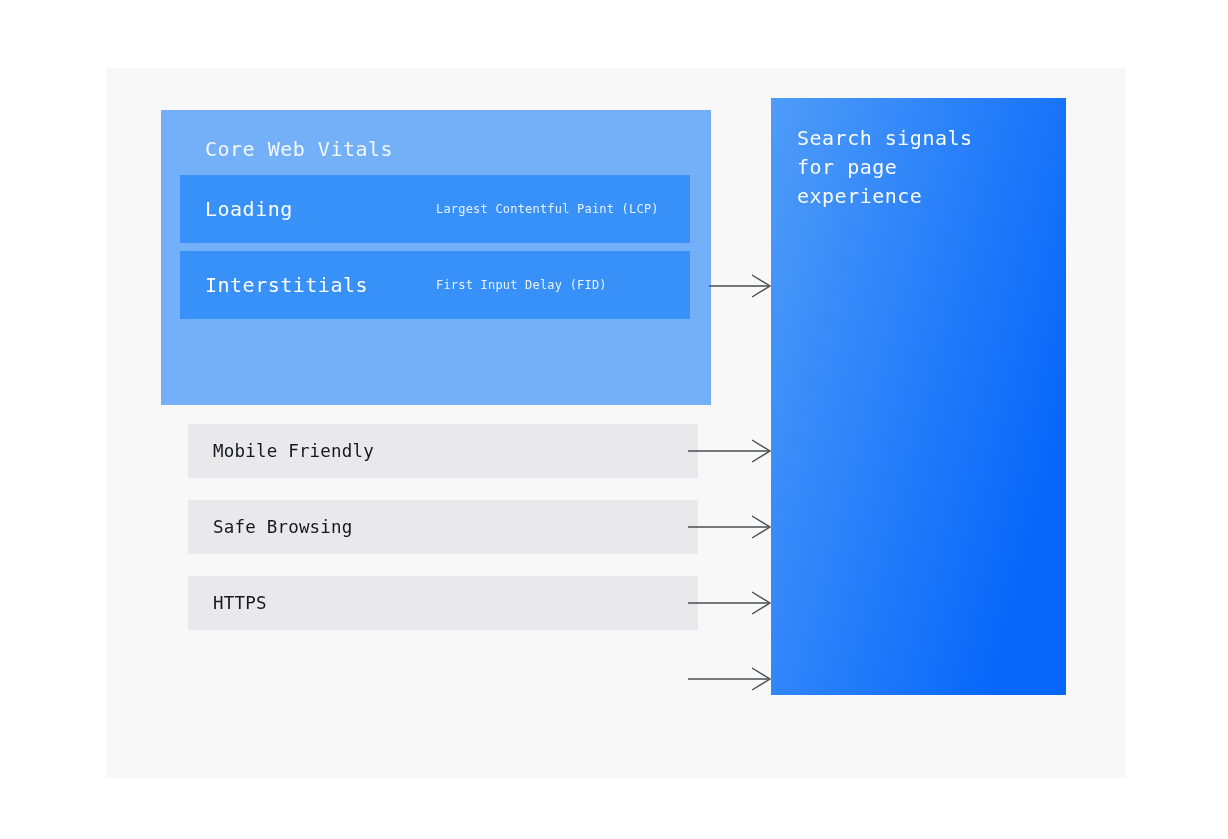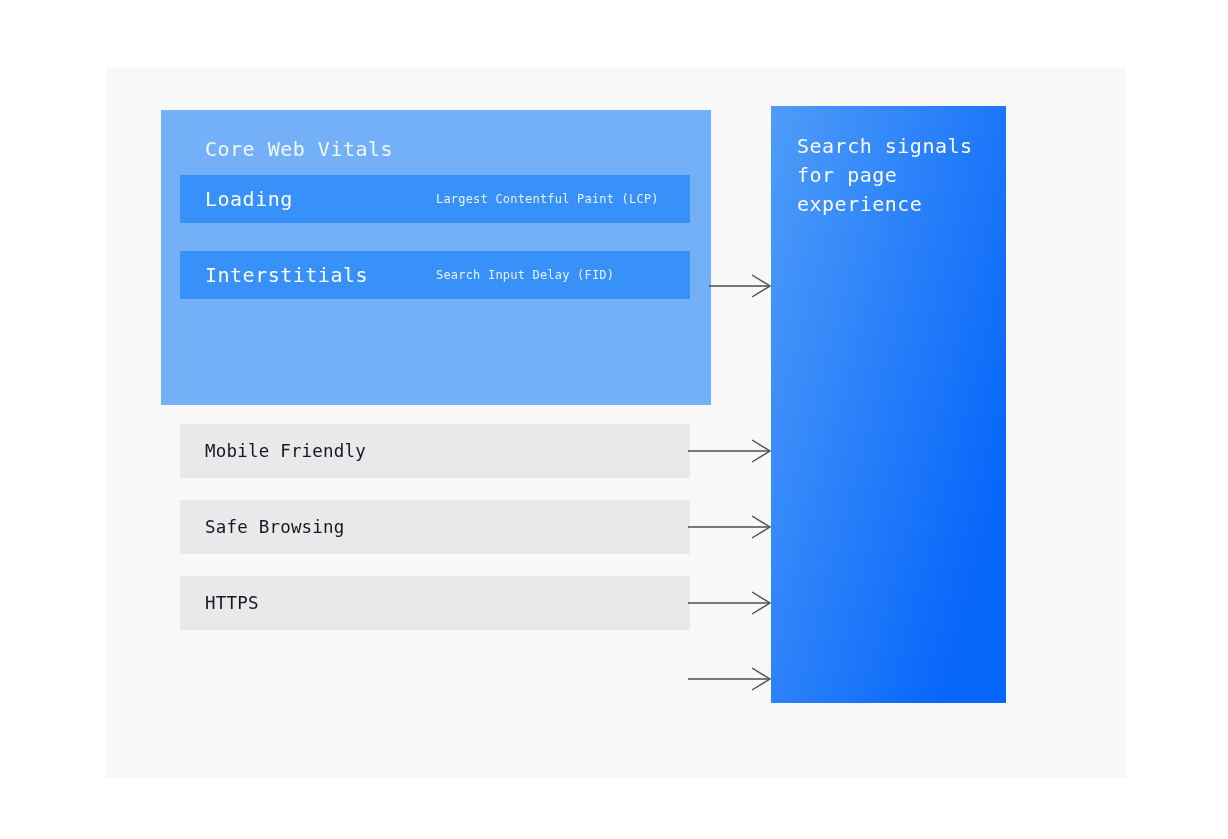--- a/index.html
+++ b/index.html
@@ -39,21 +39,21 @@
     top: 27px;
     font-size: 20px;
     letter-spacing: 0.5px;
     color: #f2f7ff;
     white-space: nowrap;
   }
   .cwv-row {
     position: absolute;
     left: 19px;
     width: 510px;
-    height: 48px;
+    height: 68px;
     background: #3791f8;
   }
   .cwv-row.r0 { top: 65px; }
   .cwv-row.r1 { top: 141px; }
   .cwv-row.r2 { top: 217px; }
   .cwv-row-label {
     position: absolute;
     left: 25px;
     top: 50%;
     transform: translateY(-50%);
@@ -68,21 +68,21 @@
     top: 50%;
     transform: translateY(-50%);
     font-size: 12px;
     letter-spacing: 0.2px;
     color: #e9f1fe;
     white-space: nowrap;
   }
   
   .signal-row {
     position: absolute;
-    left: 180px;
+    left: 188px;
     width: 510px;
     height: 54px;
     background: #e9e9ec;
   }
   .signal-row.s0 { top: 424px; }
   .signal-row.s1 { top: 500px; }
   .signal-row.s2 { top: 576px; }
   .signal-row.s3 { top: 652px; }
   .signal-label {
     position: absolute;
@@ -91,22 +91,22 @@
     transform: translateY(-50%);
     font-size: 17.5px;
     letter-spacing: 0.2px;
     color: #17181c;
     white-space: nowrap;
   }
   
   .target-box {
     position: absolute;
     left: 771px;
-    top: 106px;
-    width: 235px;
+    top: 98px;
+    width: 295px;
     height: 597px;
     background: linear-gradient(105deg, #4f9cf8 0%, #0666fa 85%);
   }
   .target-label {
     position: absolute;
     left: 26px;
     top: 26px;
     width: 225px;
     font-size: 20px;
     line-height: 29px;
@@ -137,21 +137,21 @@
   <div class="cwv-box">
     <div class="cwv-title">Core Web Vitals</div>
 
     <div class="cwv-row r0">
       <span class="cwv-row-label">Loading</span>
       <span class="cwv-row-metric">Largest Contentful Paint (LCP)</span>
     </div>
 
     <div class="cwv-row r1">
       <span class="cwv-row-label">Interstitials</span>
-      <span class="cwv-row-metric">Search Input Delay (FID)</span>
+      <span class="cwv-row-metric">First Input Delay (FID)</span>
     </div>
 
   </div>
 
   <div class="signal-row s0">
     <span class="signal-label">Mobile Friendly</span>
   </div>
   <div class="signal-row s1">
     <span class="signal-label">Safe Browsing</span>
   </div>

